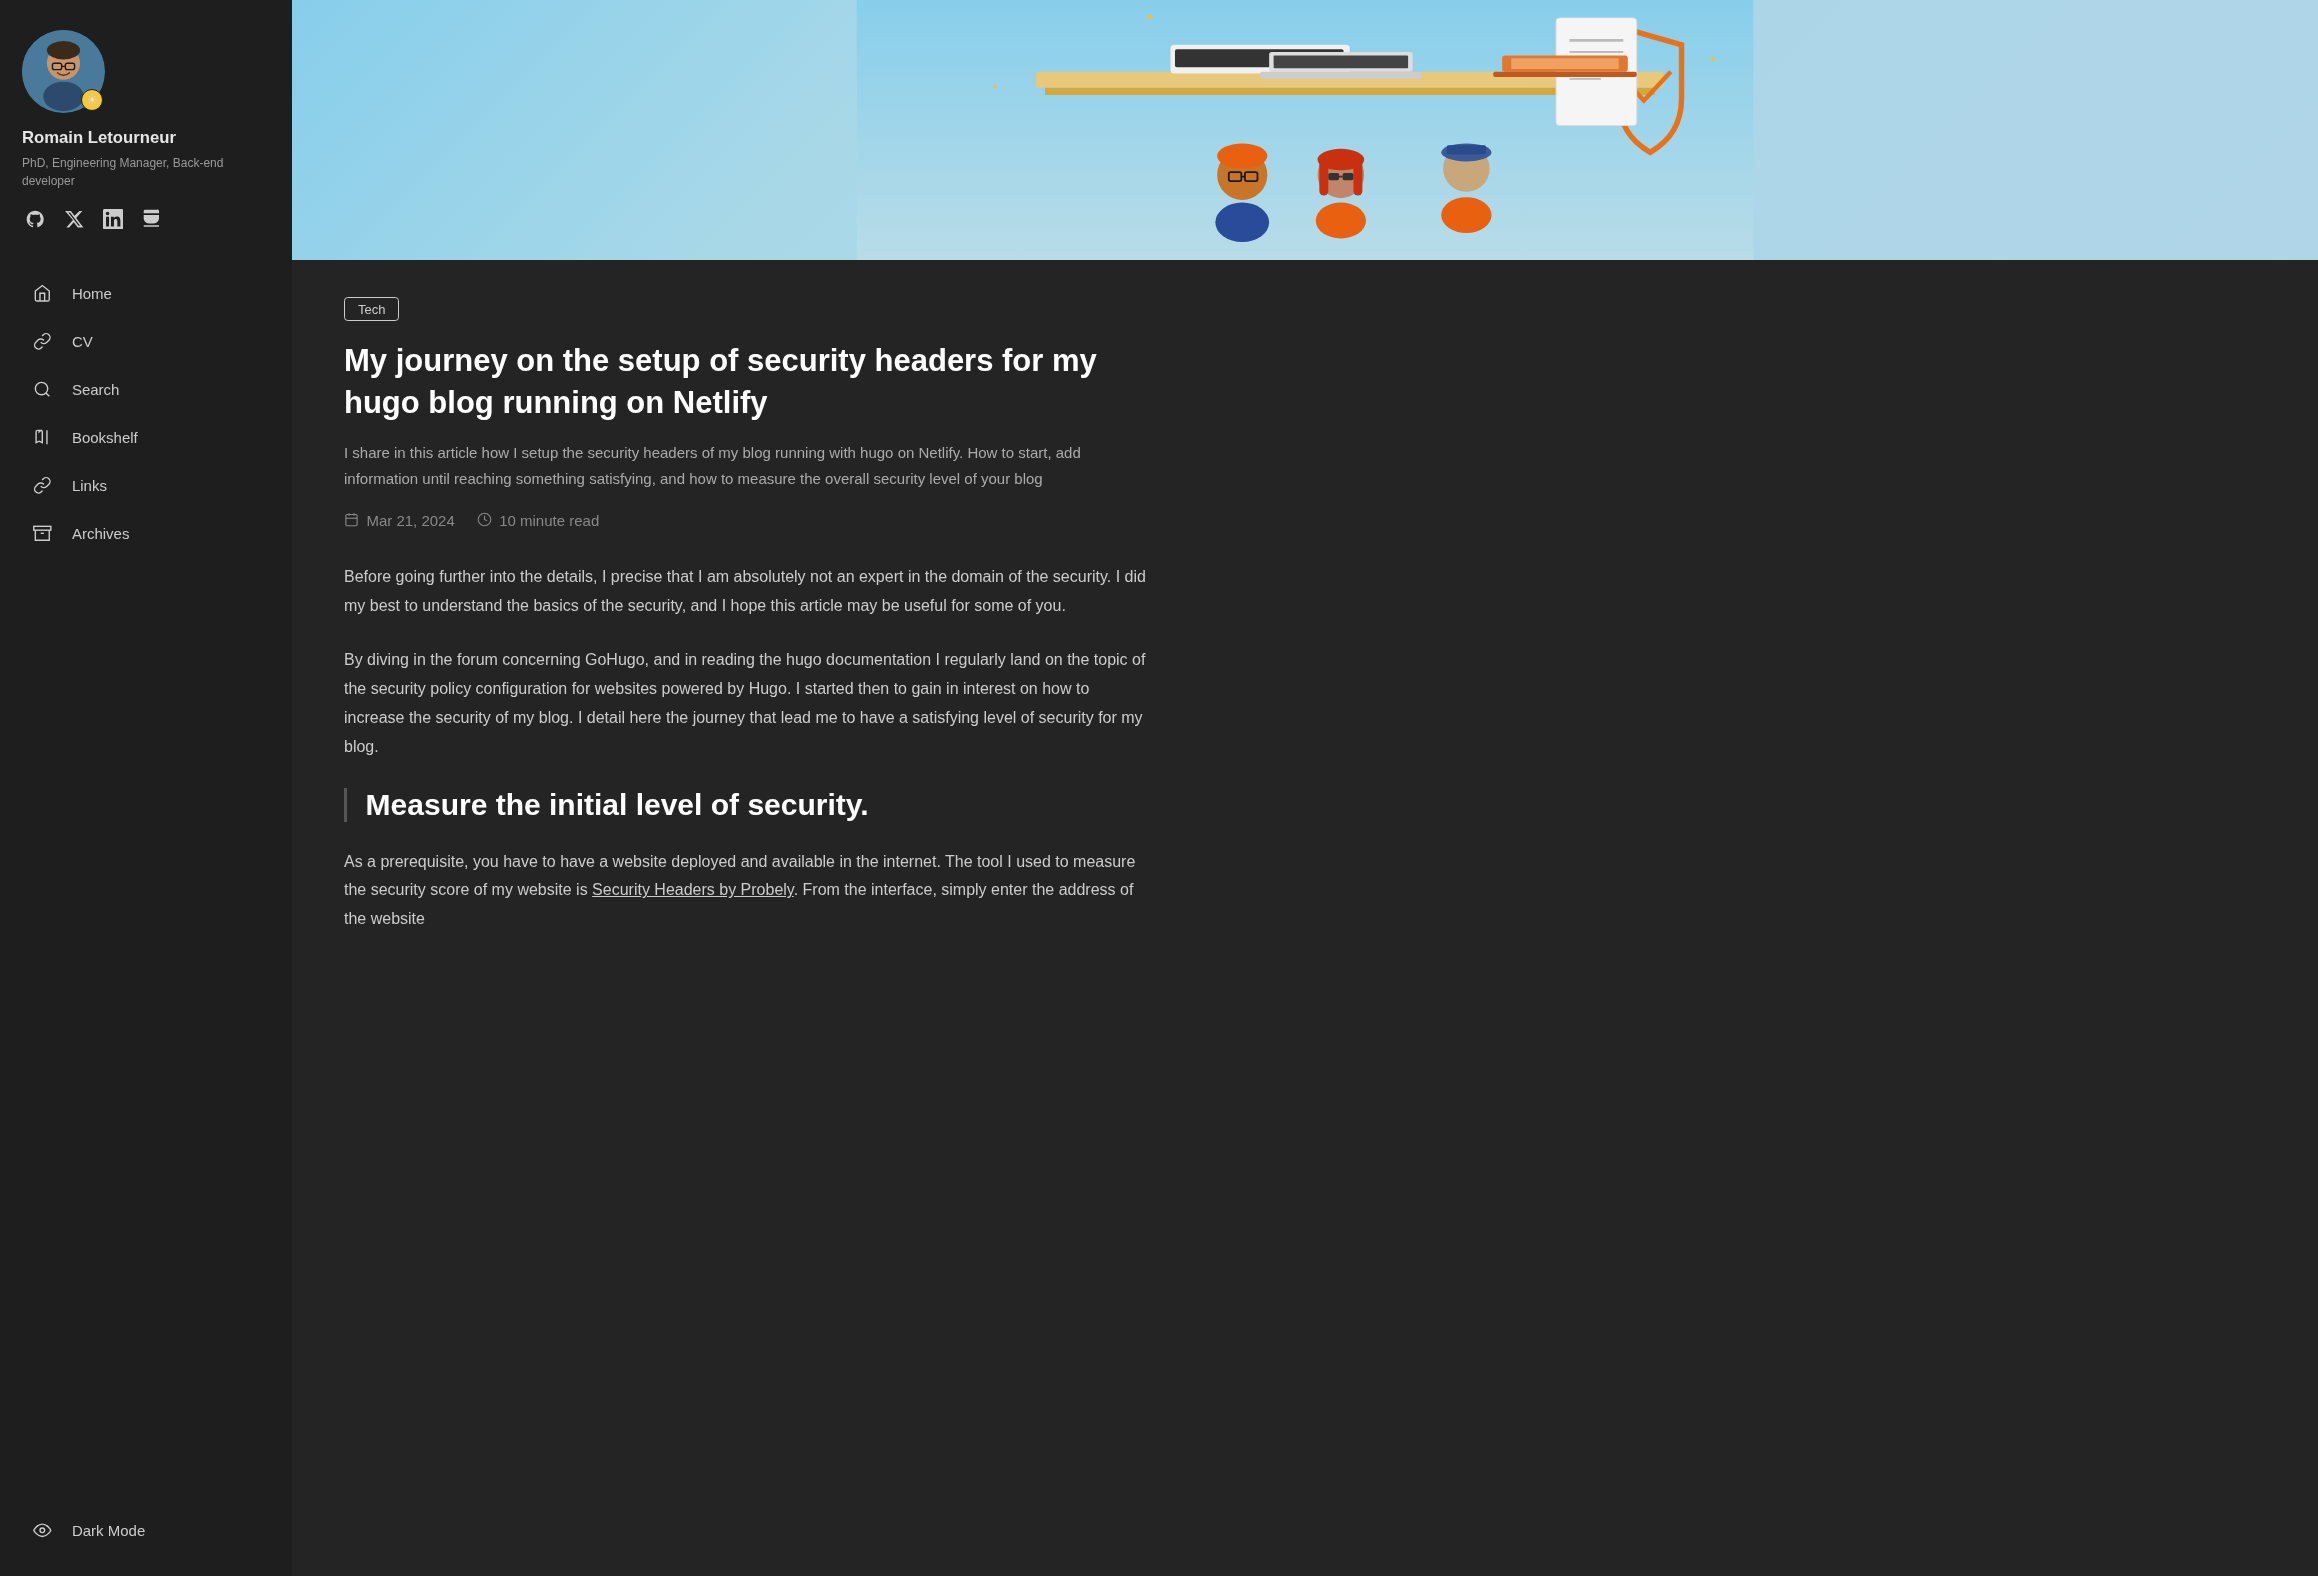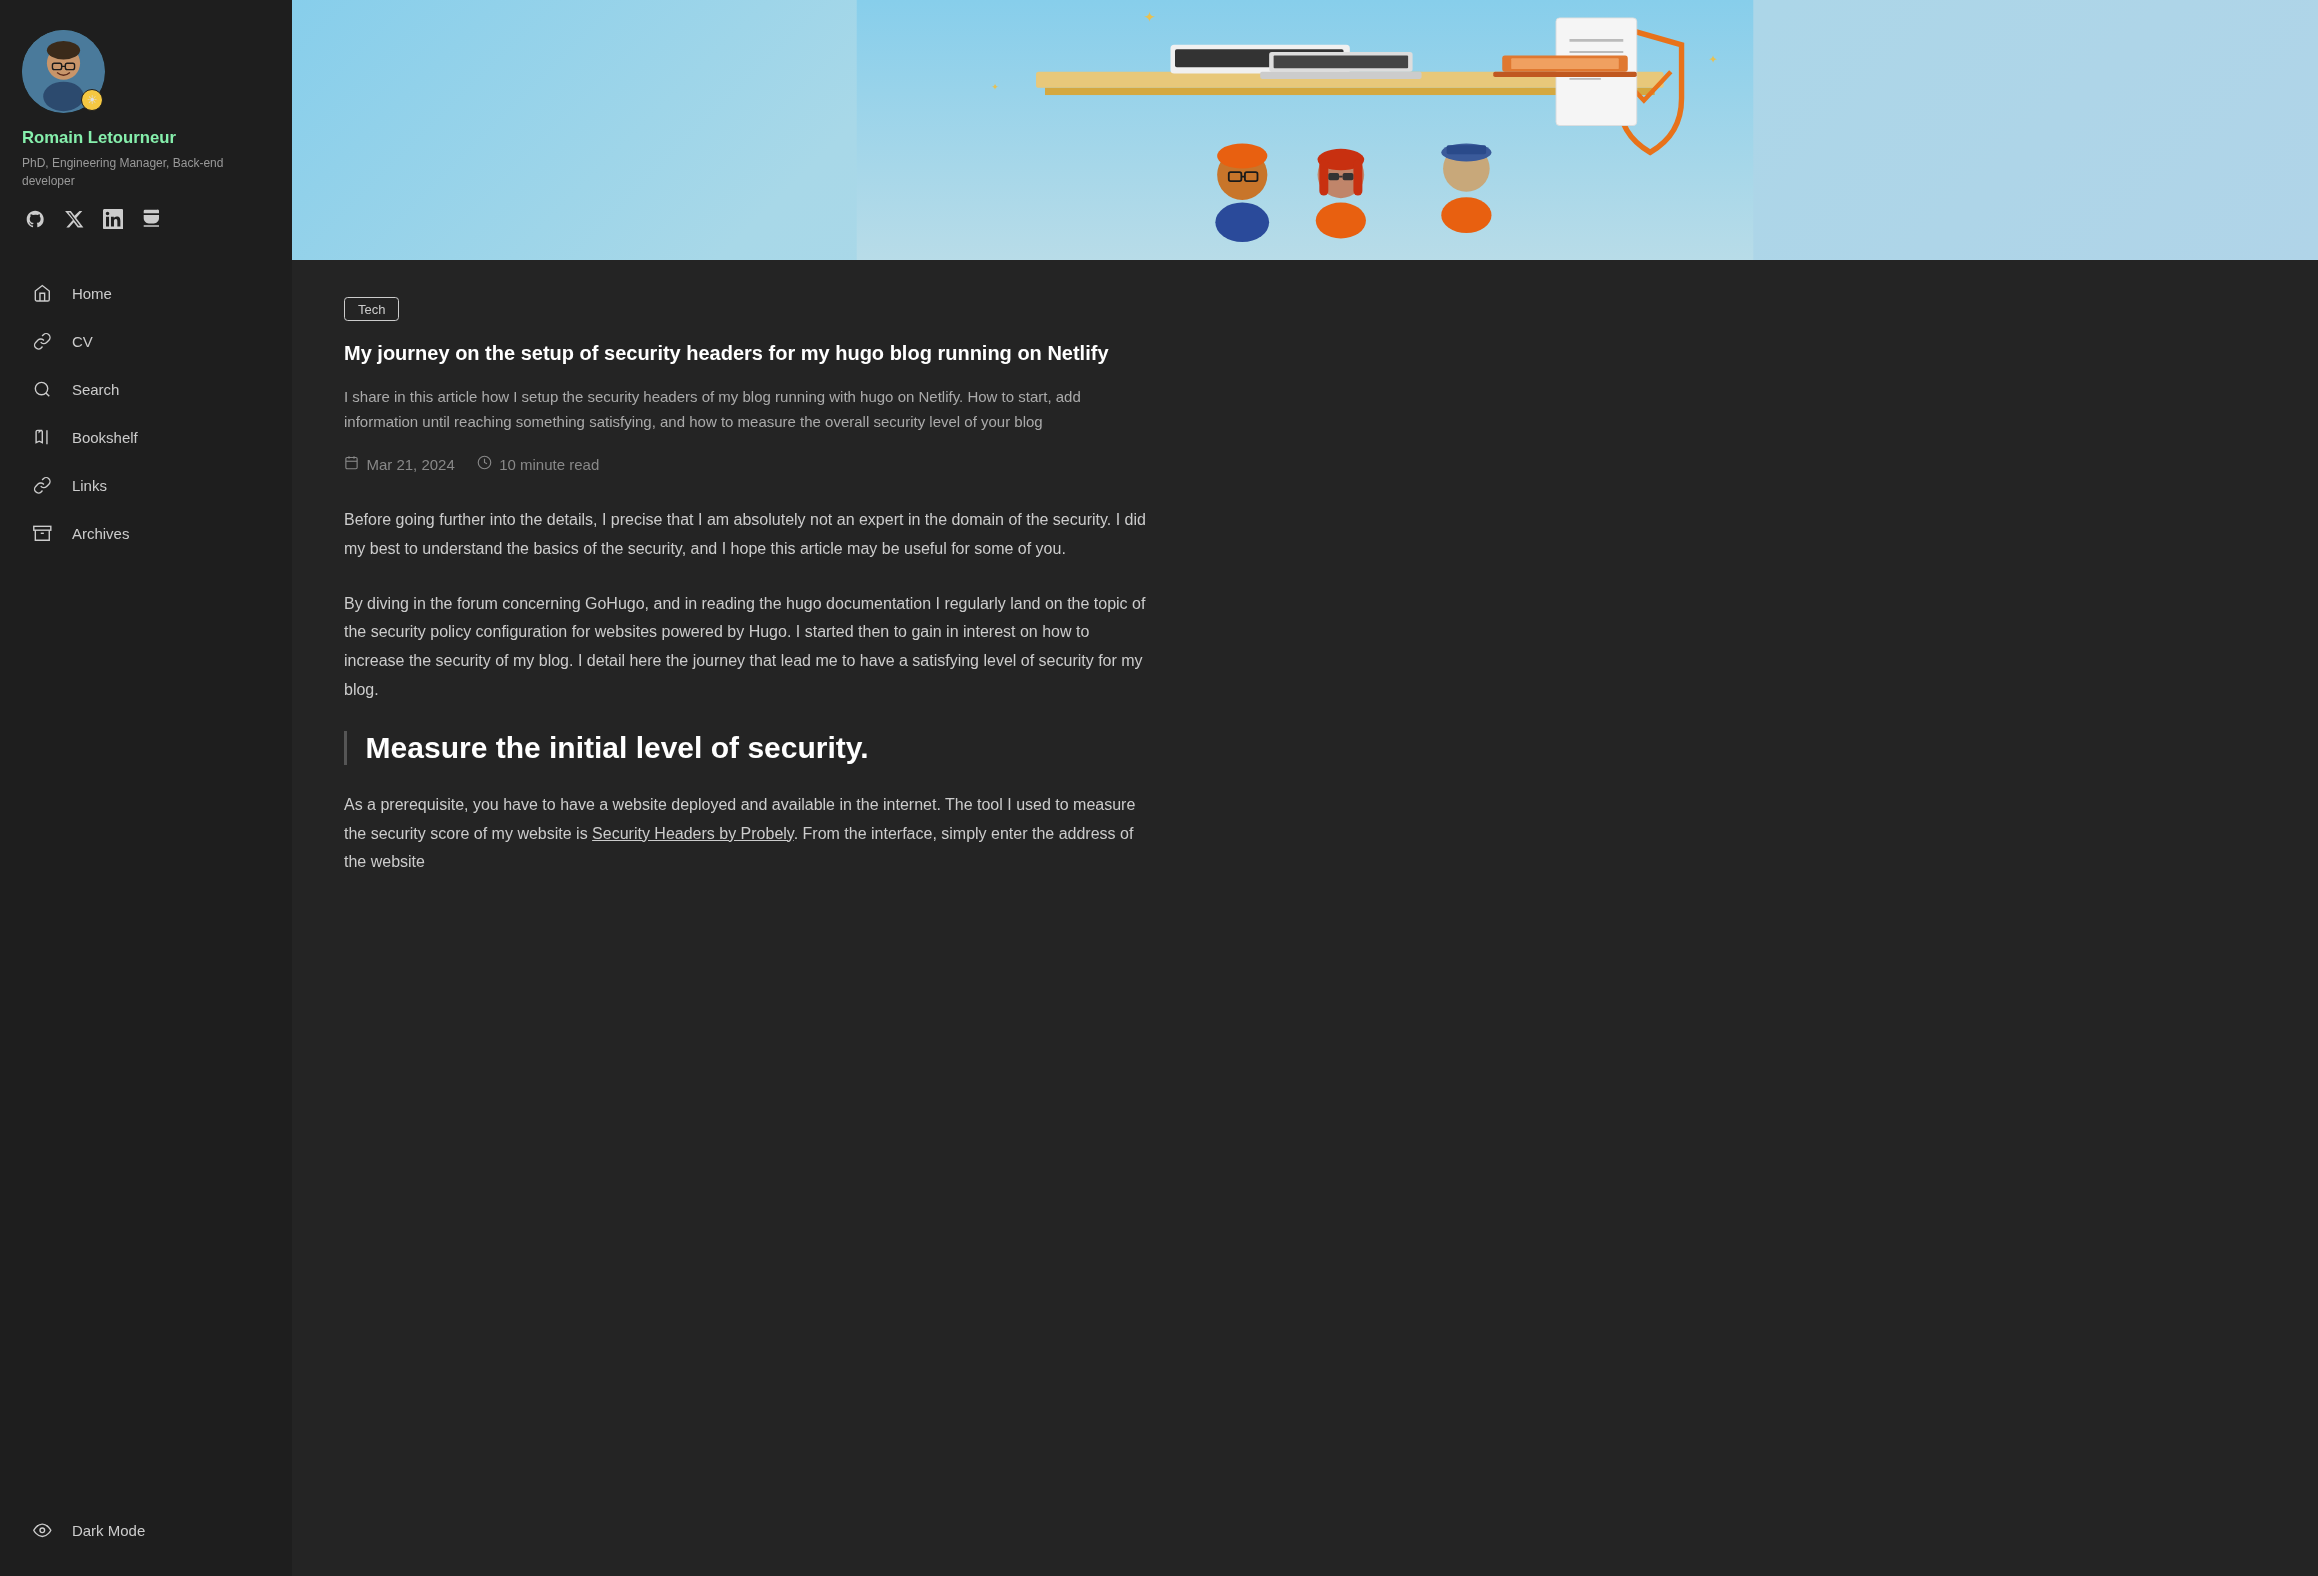--- a/index.html
+++ b/index.html
@@ -57,21 +57,21 @@
       display: flex;
       align-items: center;
       justify-content: center;
       font-size: 12px;
       line-height: 1;
     }
 
     .profile-name {
       font-size: 16.7px;
       font-weight: 700;
-      color: #86efac;
+      color: #e5e5e5;
       margin-bottom: 5.6px;
     }
 
     .profile-desc {
       font-size: 12px;
       color: #999;
       line-height: 1.5;
     }
 
     .social-icons {
@@ -167,21 +167,21 @@
       border: 1.4px solid #ccc;
       color: #ccc;
       padding: 3.7px 13px;
       font-size: 13px;
       border-radius: 3.7px;
       margin-bottom: 18.6px;
       background: transparent;
     }
 
     .article-title {
-      font-size: 20px;
+      font-size: 31px;
       font-weight: 700;
       color: #ffffff;
       line-height: 1.35;
       margin-bottom: 16.7px;
     }
 
     .article-summary {
       font-size: 15px;
       color: #aaa;
       line-height: 1.7;

